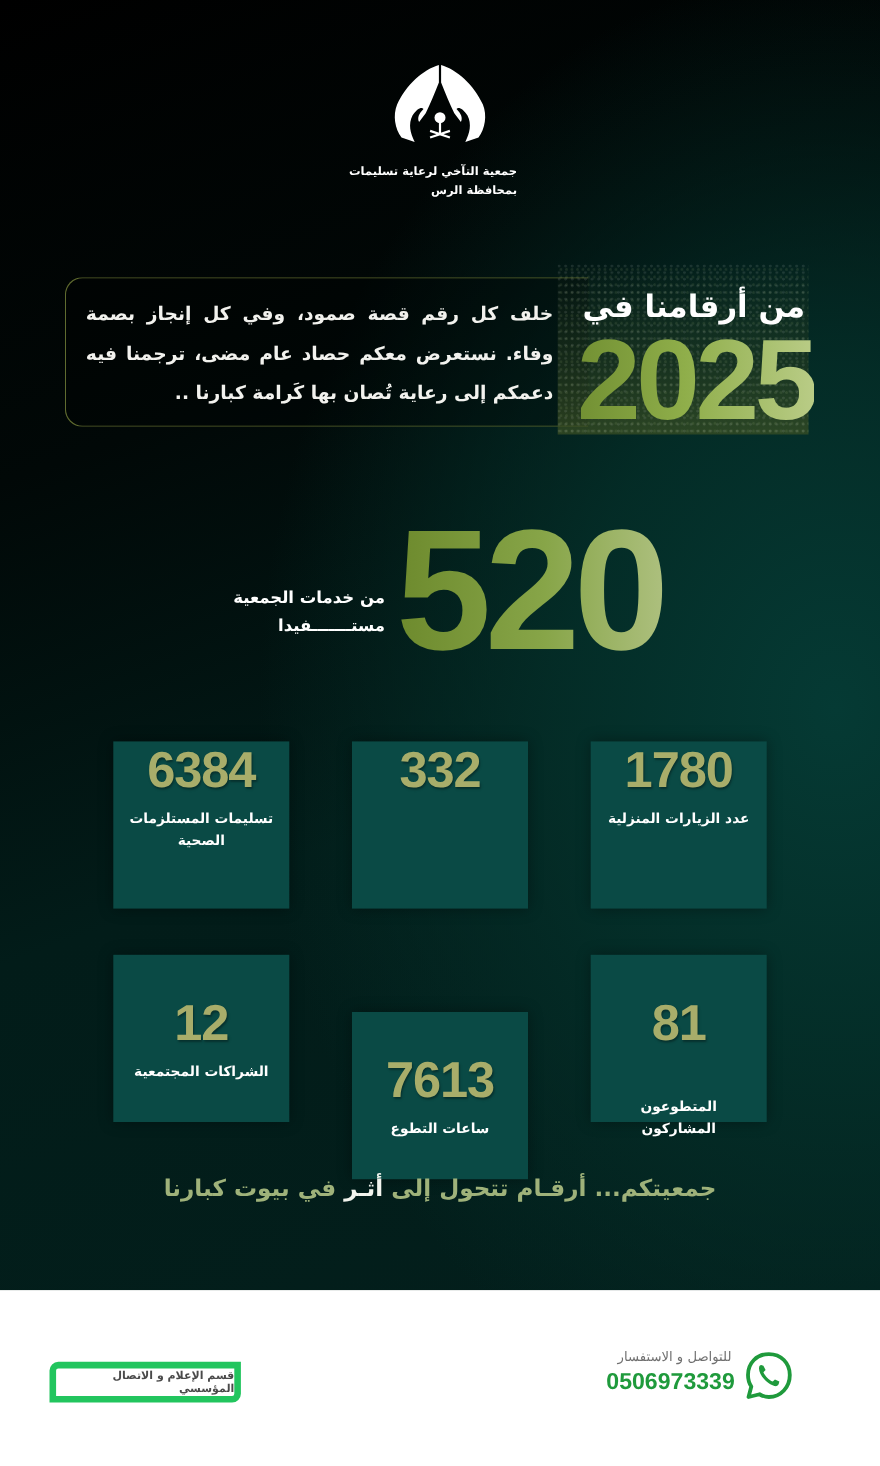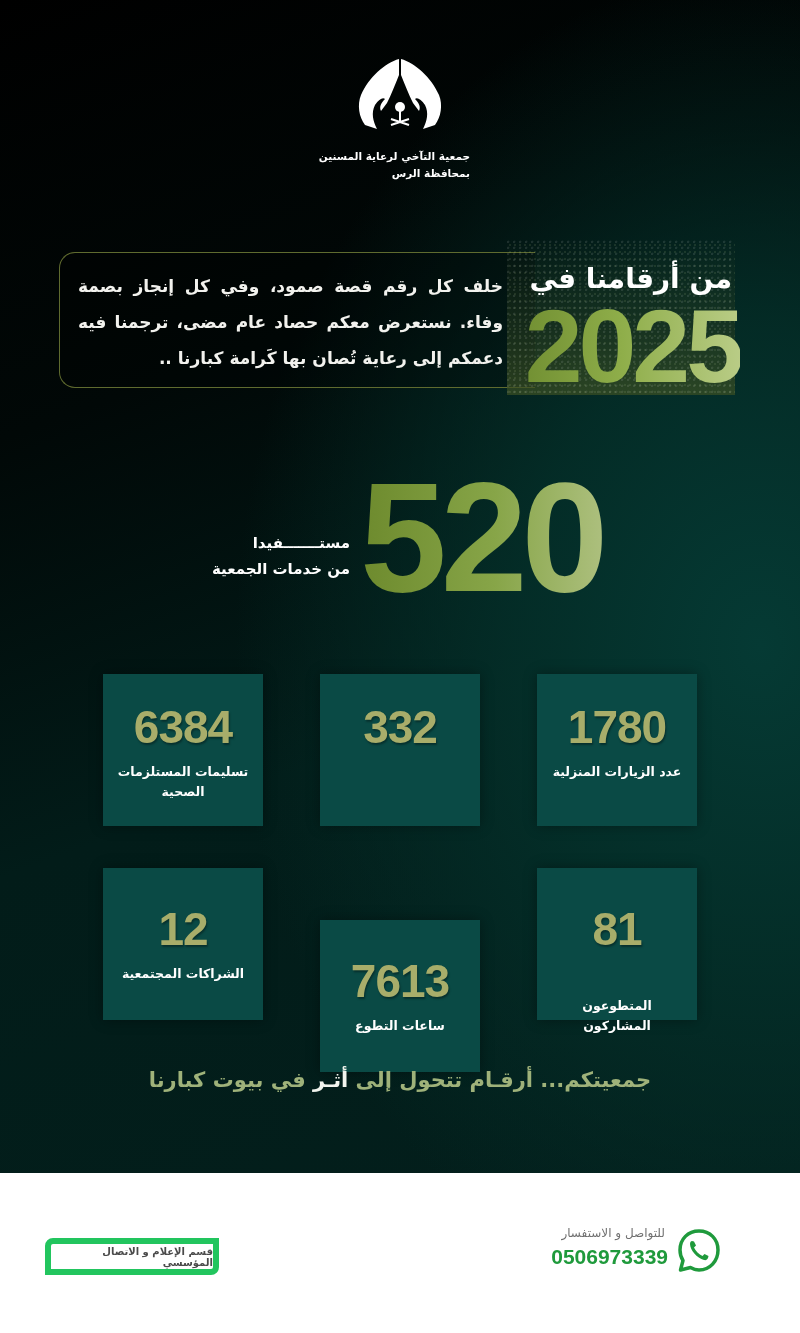--- a/index.html
+++ b/index.html
@@ -69,21 +69,20 @@
     }
 
     
     .card {
       position: absolute; width: 160px; height: 152px;
       background: #0a4a45;
       box-shadow: 0 0 12px rgba(0,0,0,0.35);
       display: flex; flex-direction: column; align-items: center;
     }
     .card-value {
-      margin-top: 28px;
       font-family: "Liberation Sans", sans-serif; font-weight: bold; font-size: 46px; line-height: 50px;
       color: #a8ad6a; letter-spacing: -1px;
       text-shadow: 1px 2px 2px rgba(0,0,0,0.35);
     }
     .card-label {
       margin-top: 10px; width: 140px;
       direction: rtl; text-align: center; color: #ffffff; font-weight: bold;
       font-size: 12.5px; line-height: 20px;
     }
 
@@ -119,35 +118,35 @@
 <div class="poster">
 
   <svg class="logo" viewBox="0 0 90 80">
     <path d="M44 4 C30 8 14 22 6 40 C2 50 4 62 10 70 L22 74 C18 66 16 58 20 50 C24 44 28 42 30 44 C26 48 24 52 26 56 L32 48 C36 40 40 30 44 20 Z" fill="#ffffff"></path>
     <path d="M46 4 C60 8 76 22 84 40 C88 50 86 62 80 70 L68 74 C72 66 74 58 70 50 C66 44 62 42 60 44 C64 48 66 52 64 56 L58 48 C54 40 50 30 46 20 Z" fill="#ffffff"></path>
     <circle cx="45" cy="52" r="5" fill="#ffffff"></circle>
     <rect x="44" y="55" width="2" height="12" fill="#ffffff"></rect>
     <path d="M36 70 L54 64 M36 64 L54 70" stroke="#ffffff" stroke-width="2"></path>
   </svg>
   <div class="org-name">
-    <div>جمعية التآخي لرعاية المسنين</div>
+    <div>جمعية التآخي لرعاية تسليمات</div>
     <div>بمحافظة الرس</div>
   </div>
 
   <div class="intro-box"></div>
   <div class="intro-text">خلف كل رقم قصة صمود، وفي كل إنجاز بصمة وفاء. نستعرض معكم حصاد عام مضى، ترجمنا فيه دعمكم إلى رعاية تُصان بها كَرامة كبارنا ..</div>
 
   <div class="year-block"></div>
   <div class="year-title">من أرقامنا في</div>
   <div class="year-number">2025</div>
 
   <div class="big-number">520</div>
   <div class="big-label">
+    <div>من خدمات الجمعية</div>
     <div>مستـــــــفيدا</div>
-    <div>من خدمات الجمعية</div>
   </div>
 
   <div class="card" style="left:537px; top:674px;">
     <div class="card-value">1780</div>
     <div class="card-label">عدد الزيارات المنزلية</div>
   </div>
   <div class="card" style="left:320px; top:674px;">
     <div class="card-value">332</div>
   </div>
   <div class="card" style="left:103px; top:674px;">

